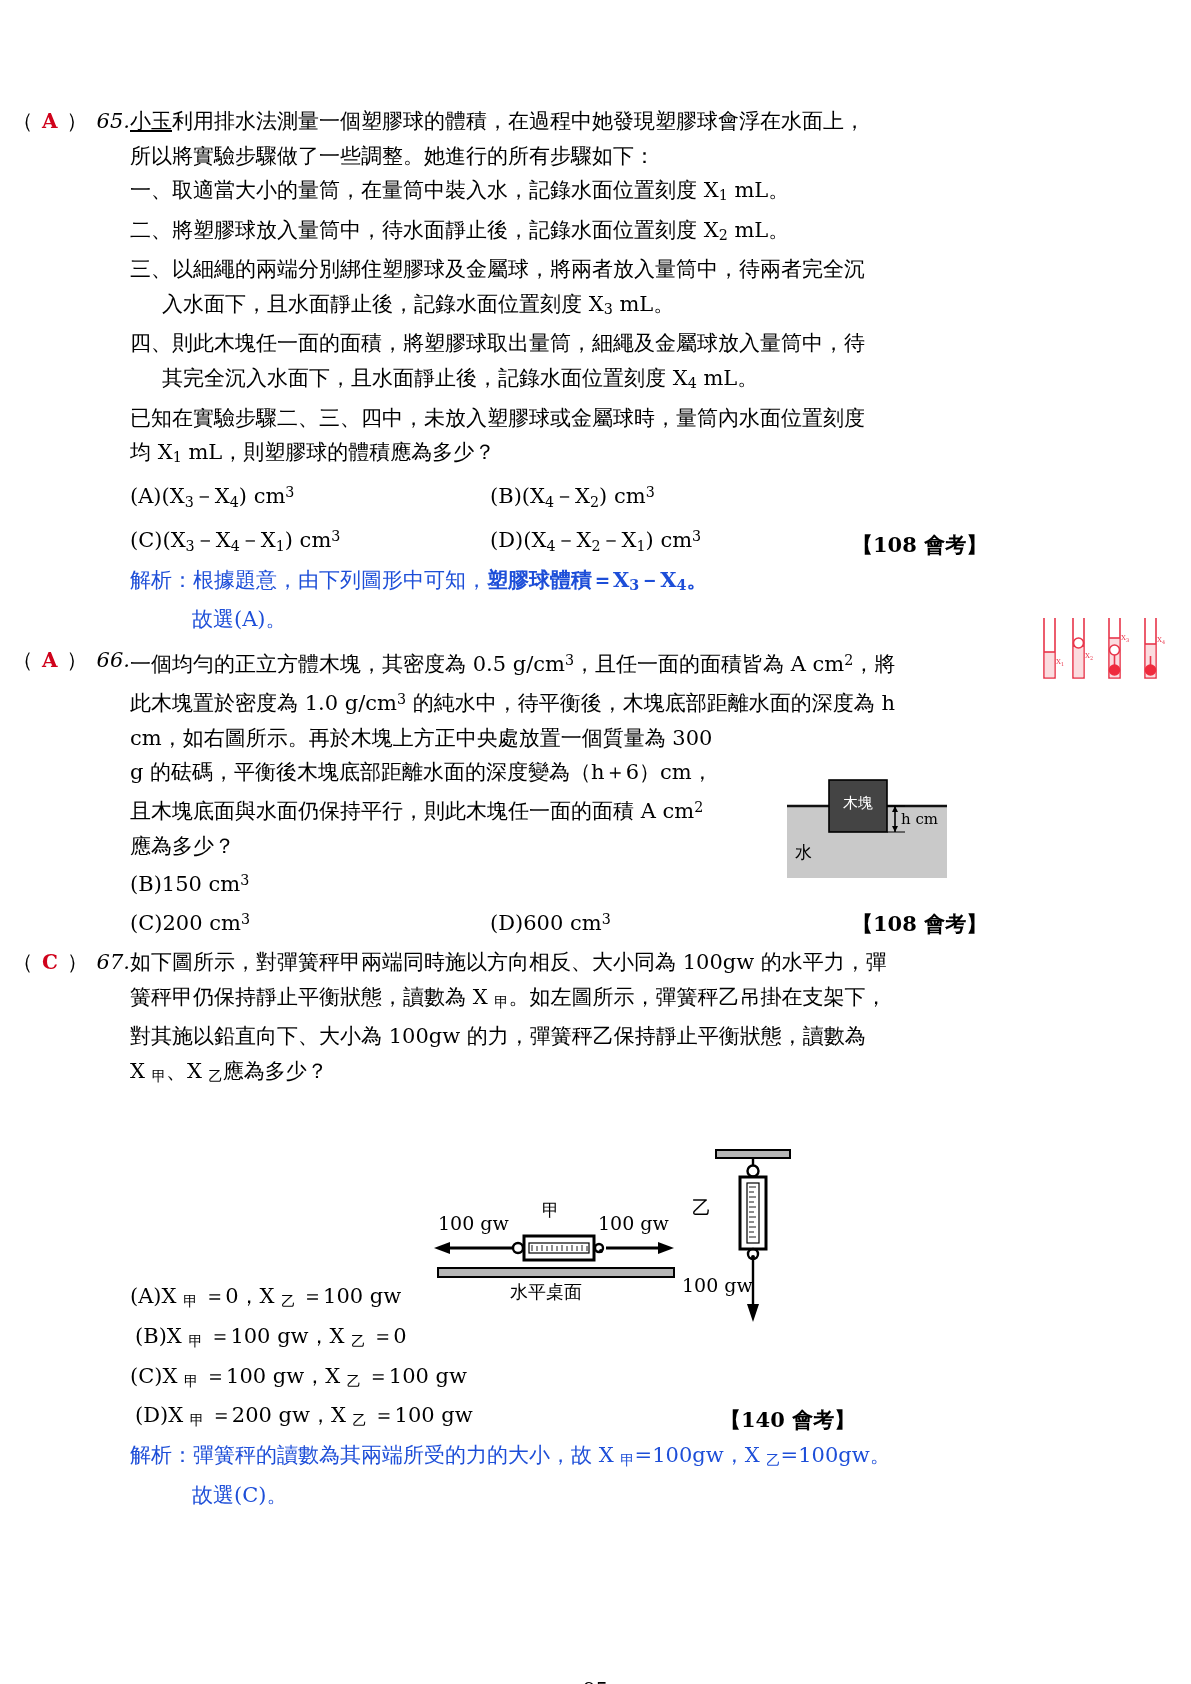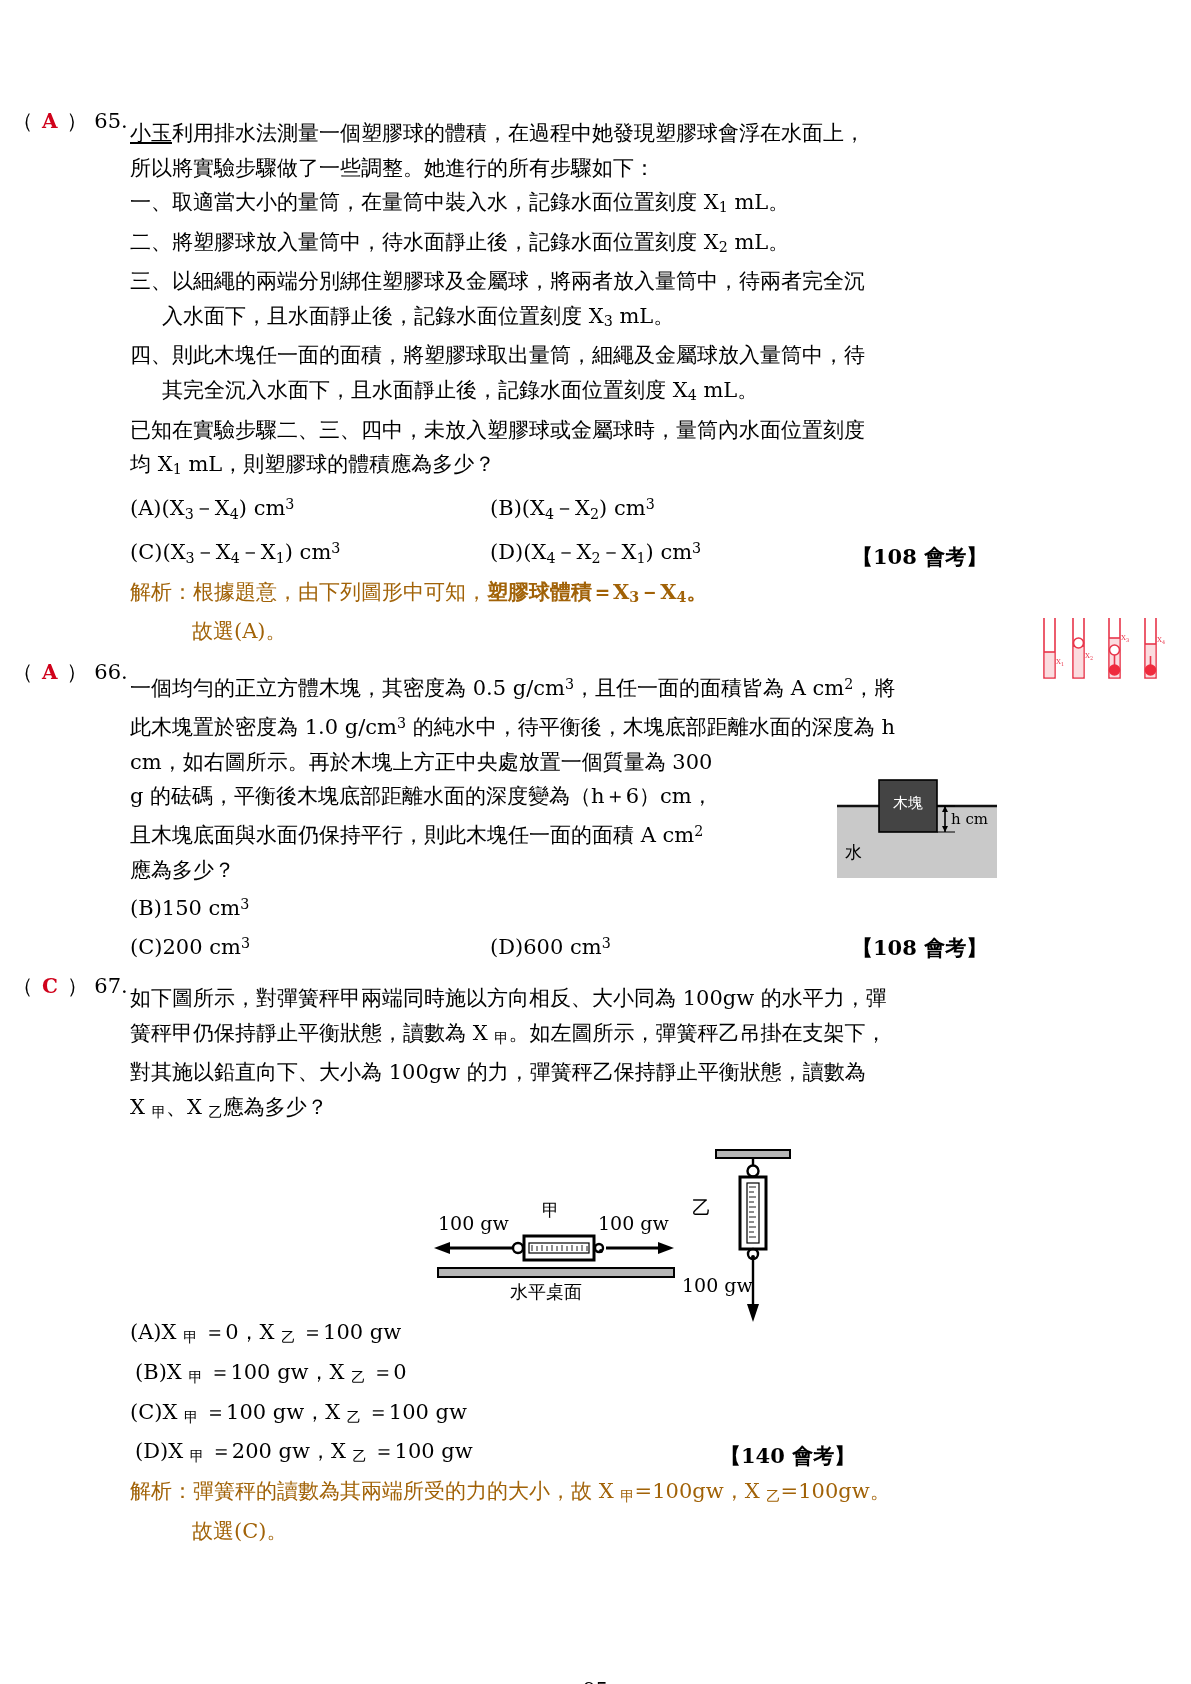--- a/index.html
+++ b/index.html
@@ -31,40 +31,40 @@
     padding-left: 12px;
     letter-spacing: 1px;
     white-space: nowrap;
   }
   .marker .ans { color: #d0021b; font-weight: bold; padding: 0 8px; font-size: 20px;}
   .qnum {
     width: 38px;
     flex: 0 0 38px;
     font-size: 21px;
     line-height: 34px;
-    text-align: center;
+    text-align: right;
+    font-style: italic;
   }
   .qbody {
     flex: 1 1 auto;
     font-size: 21px;
     line-height: 34.5px;
     text-align: justify;
     position: relative;
-    margin-top: 12px;
   }
   .line { white-space: nowrap; }
   .uline { text-decoration: underline; }
   .indent2 { padding-left: 32px; }
   sub { font-size: 0.68em; vertical-align: -0.22em; }
   sup { font-size: 0.68em; vertical-align: 0.45em; }
   .opts { display: flex; align-items: flex-end; }
   .opt-a { width: 360px; }
   .opt-b { width: 300px; }
   .srcTag { font-weight: bold; white-space: nowrap; }
-  .sol { color: #a16207; }
+  .sol { color: #1d4ed8; }
   .sol-ind { padding-left: 62px; }
   .sol b { font-weight: bold; }
 
   .pagenum {
     position: absolute;
     bottom: 86px;
     left: 0; right: 0;
     text-align: center;
     font-size: 20px;
   }
@@ -73,21 +73,21 @@
   #cyl-diagram {
     position: absolute;
     left: 1041px;
     top: 512px;
     width: 142px;
     height: 68px;
   }
   
   #wood-diagram {
     position: absolute;
-    left: 837px;
+    left: 787px;
     top: 662px;
     width: 160px;
     height: 112px;
   }
   
   #spring-diagram {
     position: absolute;
     left: 420px;
     top: 1040px;
     width: 420px;

